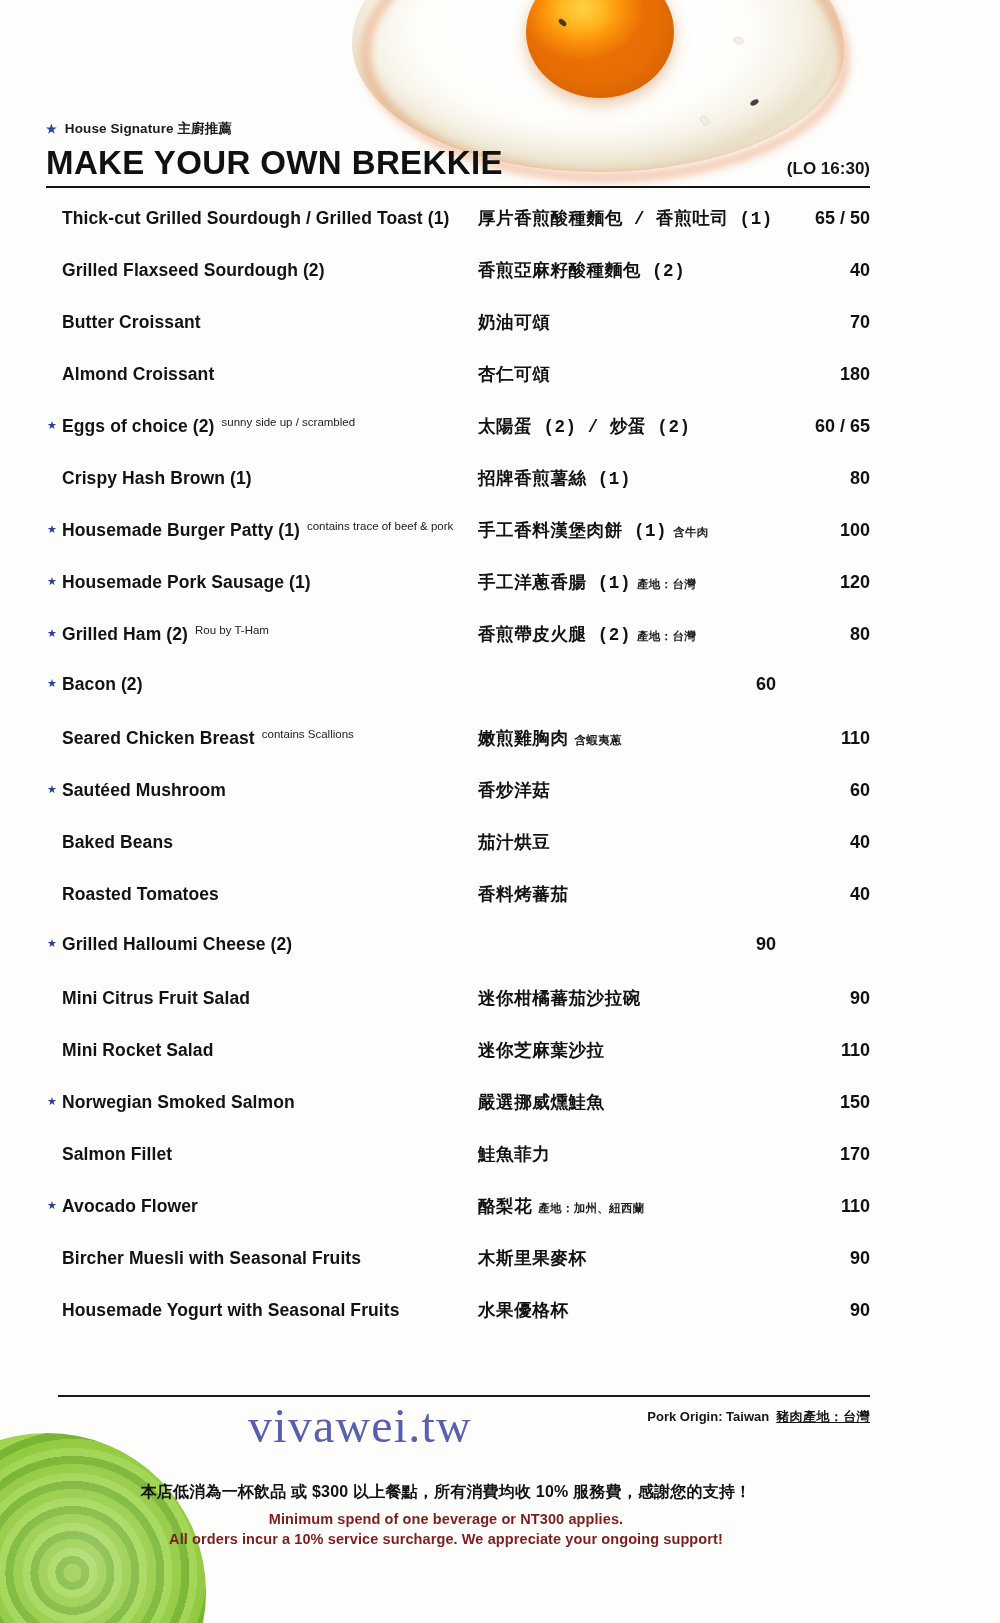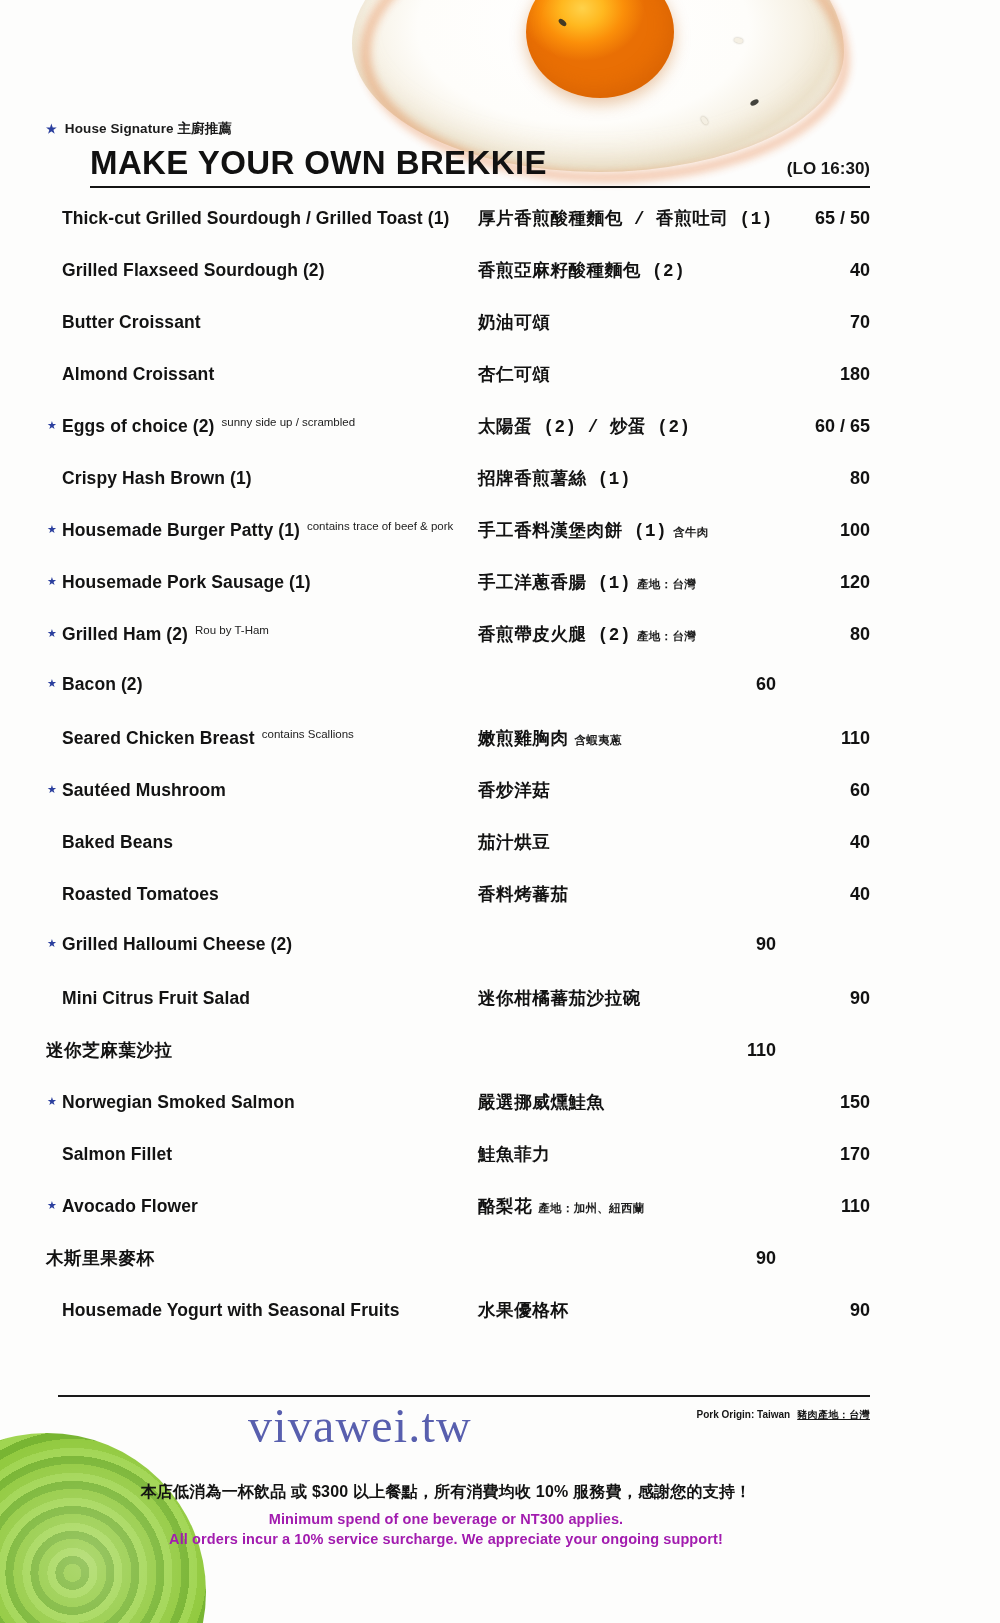--- a/index.html
+++ b/index.html
@@ -113,21 +113,20 @@
     font-size: 12px;
     line-height: 1;
     display: inline-block;
   }
   .title-row {
     display: flex;
     align-items: baseline;
     justify-content: space-between;
     border-bottom: 2.4px solid #141414;
     padding-bottom: 4px;
-    margin-left: 44px;
   }
   .section-title {
     font-size: 33px;
     font-weight: 700;
     letter-spacing: .4px;
     color: #111111;
     white-space: nowrap;
   }
   .lo-note {
     font-size: 17px;
@@ -213,21 +212,21 @@
     left: 58px;
     top: 1395px;
     width: 812px;
     height: 0;
     border-top: 2.2px solid #1a1a1a;
   }
   .pork-origin {
     position: absolute;
     right: 130px;
     top: 1408px;
-    font-size: 10px;
+    font-size: 13px;
     font-weight: 600;
     color: #161616;
     display: flex;
     gap: 7px;
     align-items: baseline;
     white-space: nowrap;
   }
   .pork-origin .zh { font-weight: 700; letter-spacing: .4px; text-decoration: underline; }
 
   .watermark {
@@ -251,21 +250,21 @@
   .disclaimer .zh-line {
     font-size: 16px;
     font-weight: 700;
     color: #121212;
     letter-spacing: .2px;
     margin-bottom: 8px;
   }
   .disclaimer .en-line {
     font-size: 14.5px;
     font-weight: 700;
-    color: #a21caf;
+    color: #7f1d1d;
     letter-spacing: .1px;
     margin-bottom: 4px;
   }
 </style>
 </head>
 <body>
 
 <div class="page">
 
   <div class="egg-photo">
@@ -439,20 +438,23 @@
       <div class="row">
         <div class="en-cell">
           <span class="en-name">Mini Citrus Fruit Salad</span>
         </div>
         <div class="zh-cell">
           <span class="zh-name">迷你柑橘蕃茄沙拉碗</span>
         </div>
         <div class="price">90</div>
       </div>
       <div class="row">
+        <div class="en-cell">
+          <span class="en-name">Mini Rocket Salad</span>
+        </div>
         <div class="zh-cell">
           <span class="zh-name">迷你芝麻葉沙拉</span>
         </div>
         <div class="price">110</div>
       </div>
       <div class="row">
         <div class="en-cell">
           <span class="bullet">★</span>
           <span class="en-name">Norwegian Smoked Salmon</span>
         </div>
@@ -475,20 +477,23 @@
           <span class="bullet">★</span>
           <span class="en-name">Avocado Flower</span>
         </div>
         <div class="zh-cell">
           <span class="zh-name">酪梨花</span>
           <span class="zh-note">產地：加州、紐西蘭</span>
         </div>
         <div class="price">110</div>
       </div>
       <div class="row">
+        <div class="en-cell">
+          <span class="en-name">Bircher Muesli with Seasonal Fruits</span>
+        </div>
         <div class="zh-cell">
           <span class="zh-name">木斯里果麥杯</span>
         </div>
         <div class="price">90</div>
       </div>
       <div class="row">
         <div class="en-cell">
           <span class="en-name">Housemade Yogurt with Seasonal Fruits</span>
         </div>
         <div class="zh-cell">

